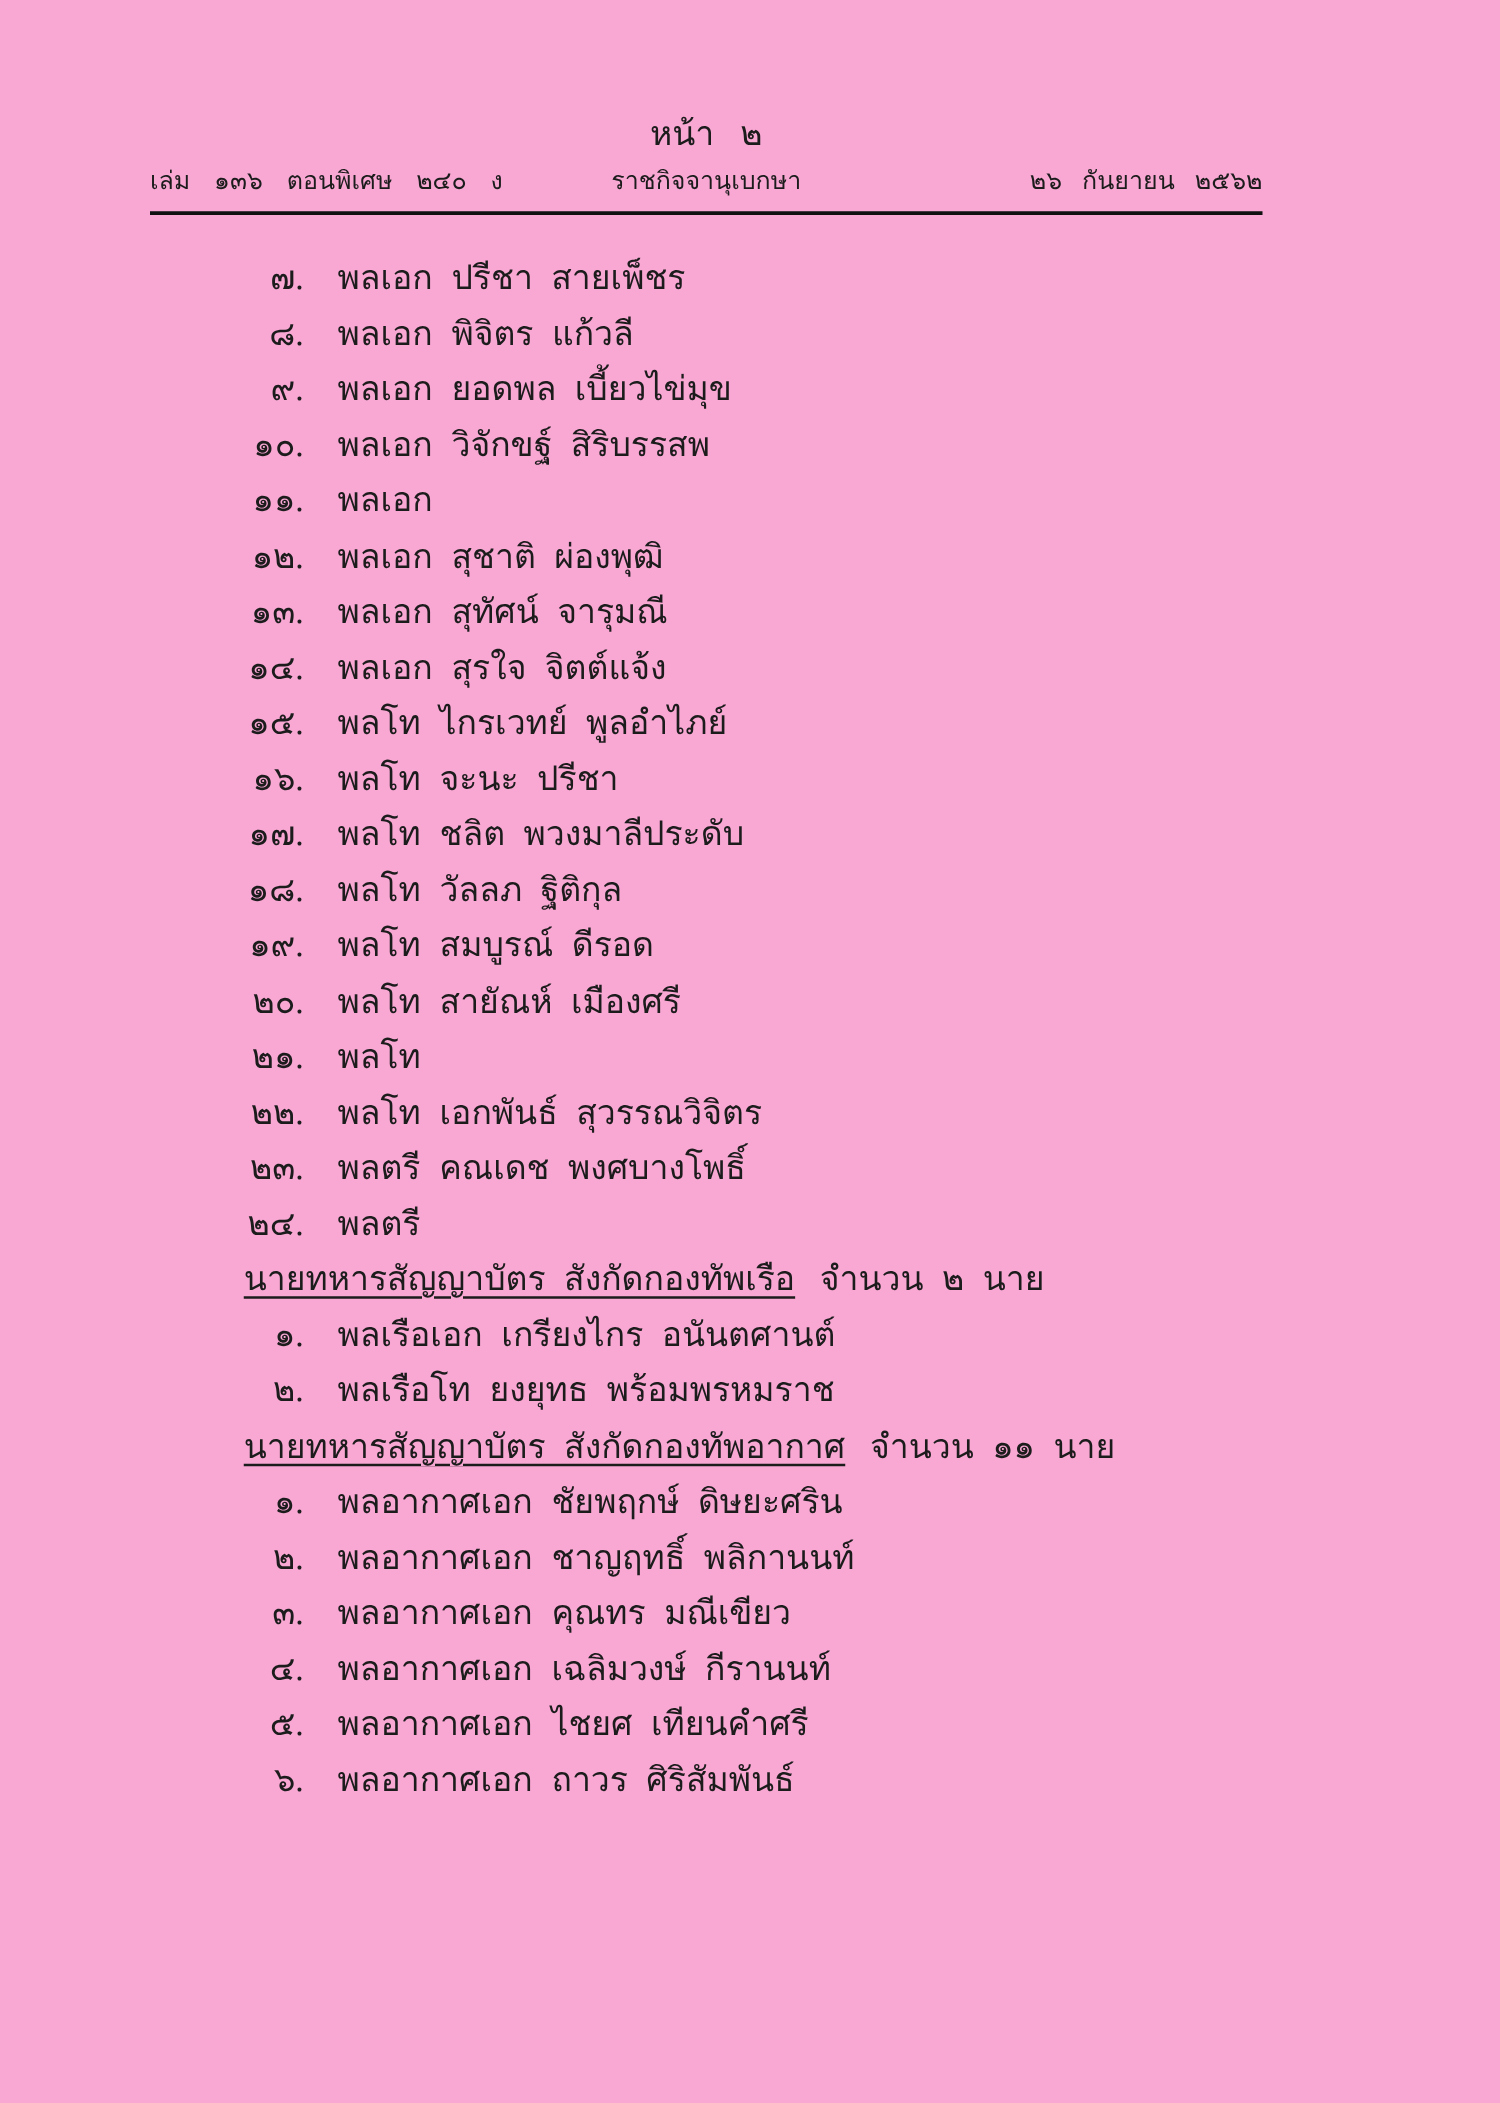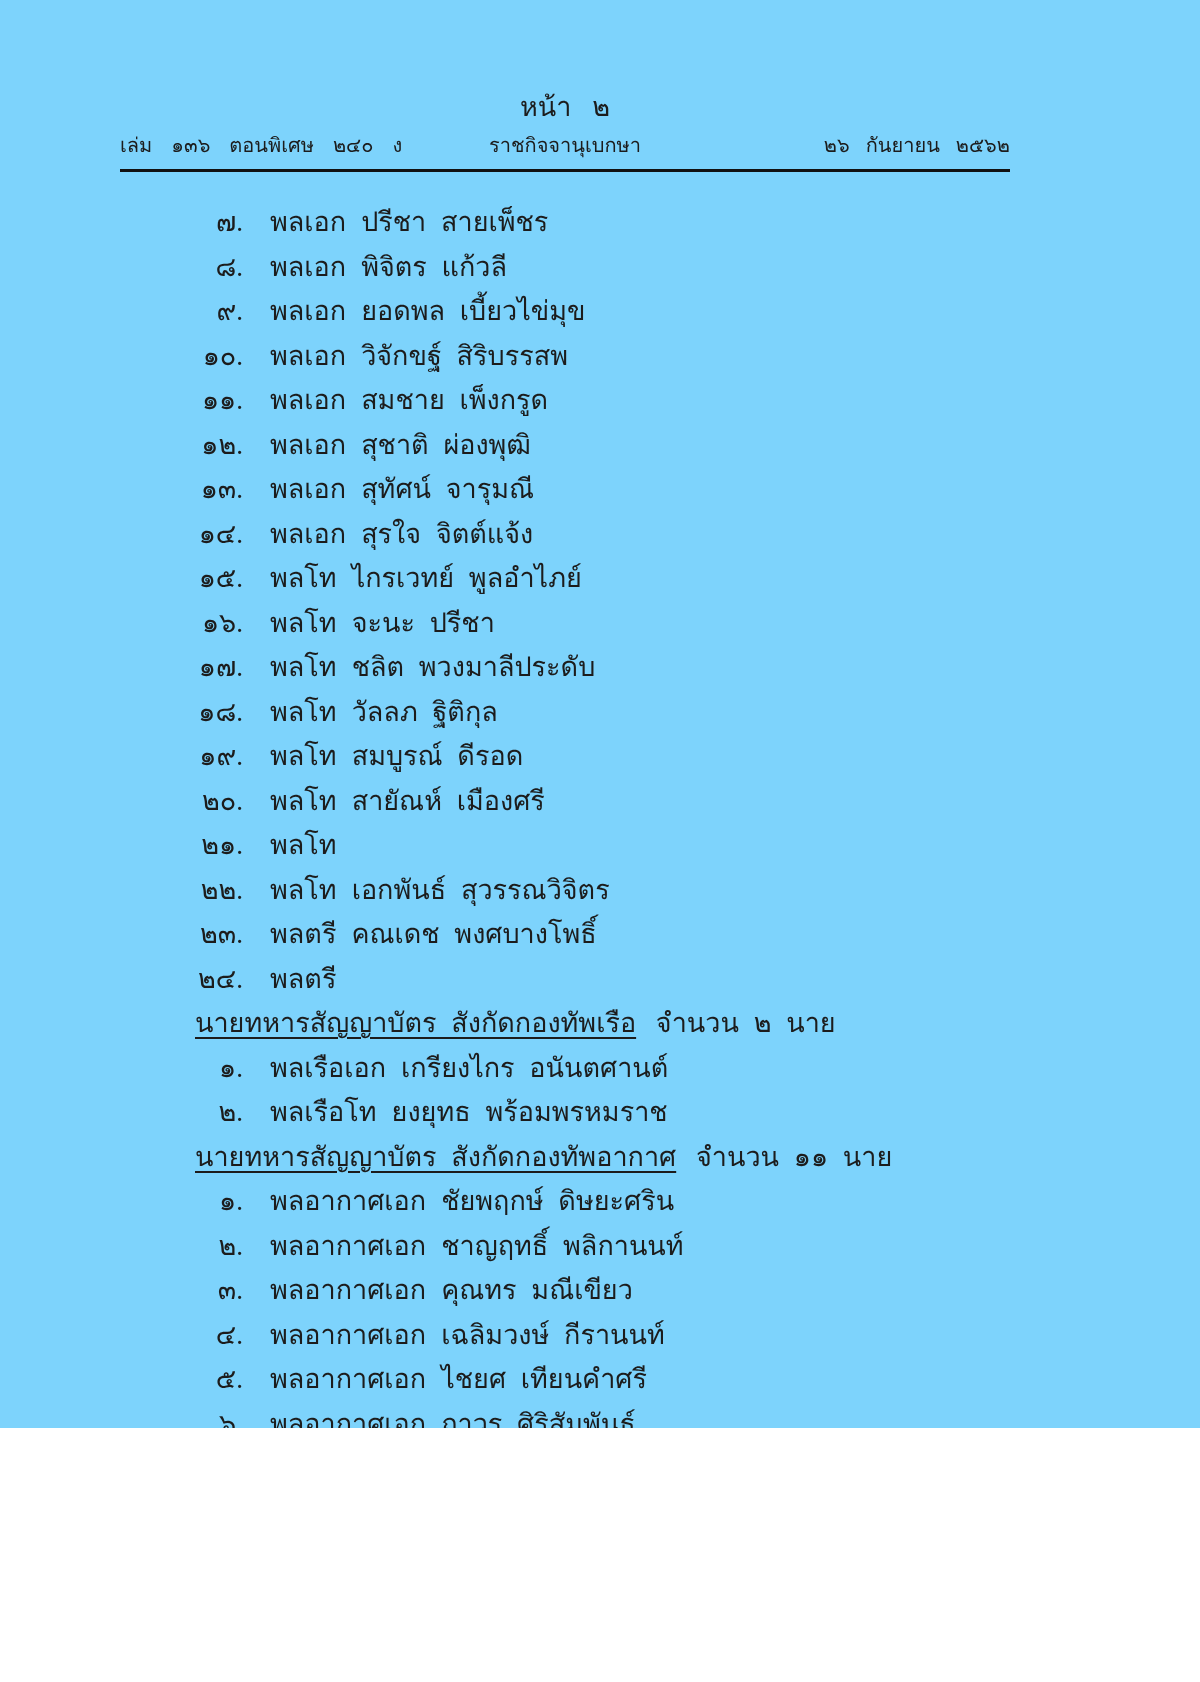--- a/index.html
+++ b/index.html
@@ -1,20 +1,20 @@
 <!DOCTYPE html>
 <html><head>
 <meta charset="utf-8">
 <style>
   html, body { margin: 0; padding: 0; background: #ffffff; }
   .page {
     position: relative;
     width: 1200px;
-    height: 1428px;
-    background: #7dd3fc;
+    height: 1682px;
+    background: #f9a8d4;
     color: #1c1c1c;
     font-family: "Liberation Serif", "DejaVu Serif", serif;
     box-sizing: border-box;
     overflow: hidden;
   }
   .header { padding: 90px 190px 0 120px; }
   .page-no {
     text-align: center;
     font-size: 27px;
     line-height: 34px;
@@ -100,21 +100,20 @@
       <span class="name">ยอดพล เบี้ยวไข่มุข</span>
     </div>
     <div class="row">
       <span class="no">๑๐.</span>
       <span class="rank">พลเอก</span>
       <span class="name">วิจักขฐ์ สิริบรรสพ</span>
     </div>
     <div class="row">
       <span class="no">๑๑.</span>
       <span class="rank">พลเอก</span>
-      <span class="name">สมชาย เพ็งกรูด</span>
     </div>
     <div class="row">
       <span class="no">๑๒.</span>
       <span class="rank">พลเอก</span>
       <span class="name">สุชาติ ผ่องพุฒิ</span>
     </div>
     <div class="row">
       <span class="no">๑๓.</span>
       <span class="rank">พลเอก</span>
       <span class="name">สุทัศน์ จารุมณี</span>

